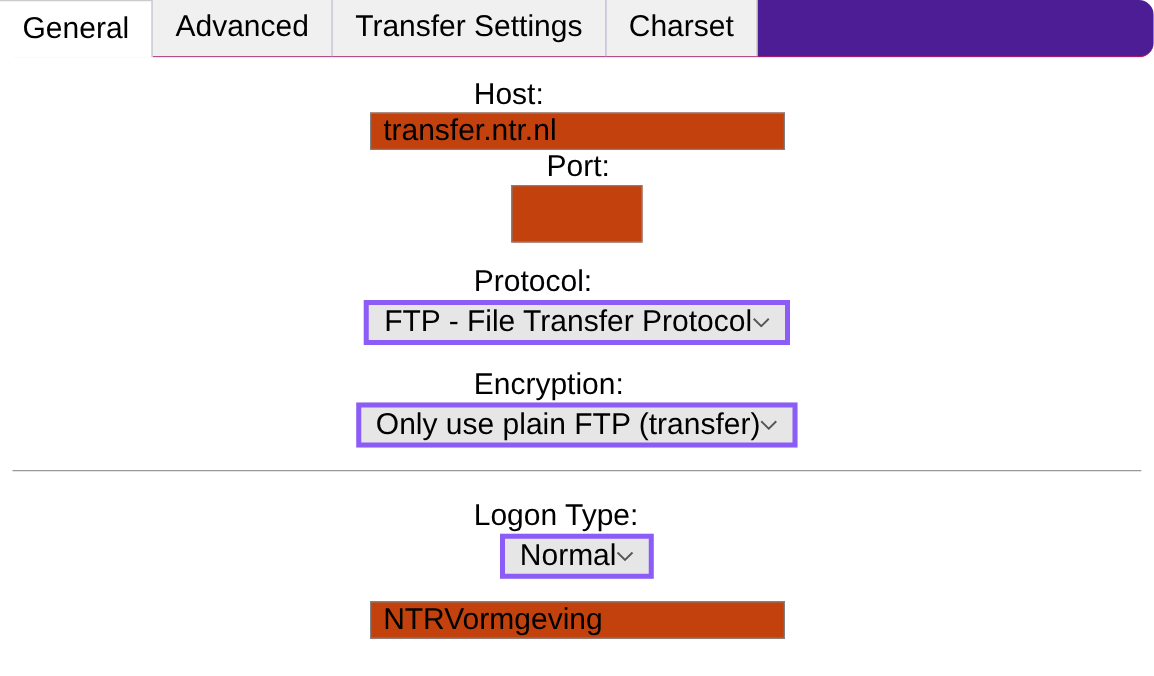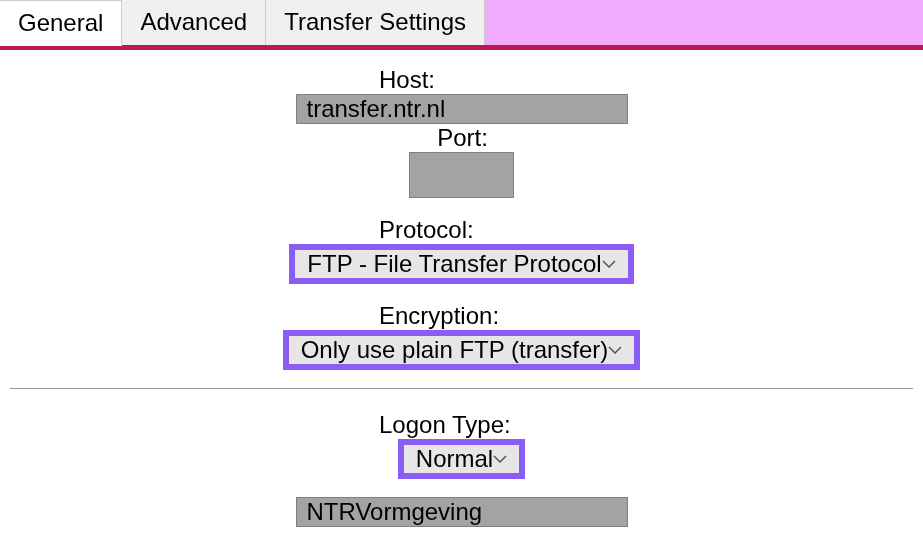--- a/index.html
+++ b/index.html
@@ -6,22 +6,23 @@
     body {
       font-family: "Segoe UI", Tahoma, sans-serif;
       font-size: 24px;
       color: #000;
       background: #fff;
       width: 923px;
       height: 541px;
     }
     .tabs {
       display: flex;
-      background: #f0abfc;
-      border-bottom: 5px solid #be185d;
+      background: #4c1d95;
+      border-bottom: 1px solid #be185d;
+      border-radius: 12px;
     }
     .tab {
       padding: 8px 18px;
       border-right: 1px solid #ccc;
       cursor: pointer;
       background: #f0f0f0;
     }
     .tab.active {
       background: #fff;
       border-bottom: 1px solid #fff;
@@ -42,30 +43,30 @@
     .label {
       width: 165px;
       flex-shrink: 0;
     }
     .text-input {
       height: 46px;
       border: 1px solid #808080;
       padding: 0 10px;
       font-family: inherit;
       font-size: inherit;
-      background: #a3a3a3;
+      background: #c2410c;
       outline: none;
     }
     .host-input { flex: 1; }
     .port-label { margin: 0 12px 0 14px; }
     .port-input { width: 105px; }
     .select-box {
       flex: 1;
       height: 46px;
-      border: 6px solid #8b5cf6;
+      border: 4px solid #8b5cf6;
       background: #e6e6e6;
       display: flex;
       align-items: center;
       justify-content: space-between;
       padding: 0 12px;
       cursor: pointer;
     }
     .chevron {
       display: inline-block;
     }
@@ -83,20 +84,21 @@
       font-size: 22px;
     }
   </style>
 </head>
 <body>
 
 <div class="tabs">
   <div class="tab active">General</div>
   <div class="tab">Advanced</div>
   <div class="tab">Transfer Settings</div>
+  <div class="tab">Charset</div>
 </div>
 
 <div class="form">
 
   <div class="row">
     <div class="label">Host:</div>
     <input type="text" class="text-input host-input" value="transfer.ntr.nl" style="">
     <div class="port-label">Port:</div>
     <input type="text" class="text-input port-input" value="" style="">
   </div>

